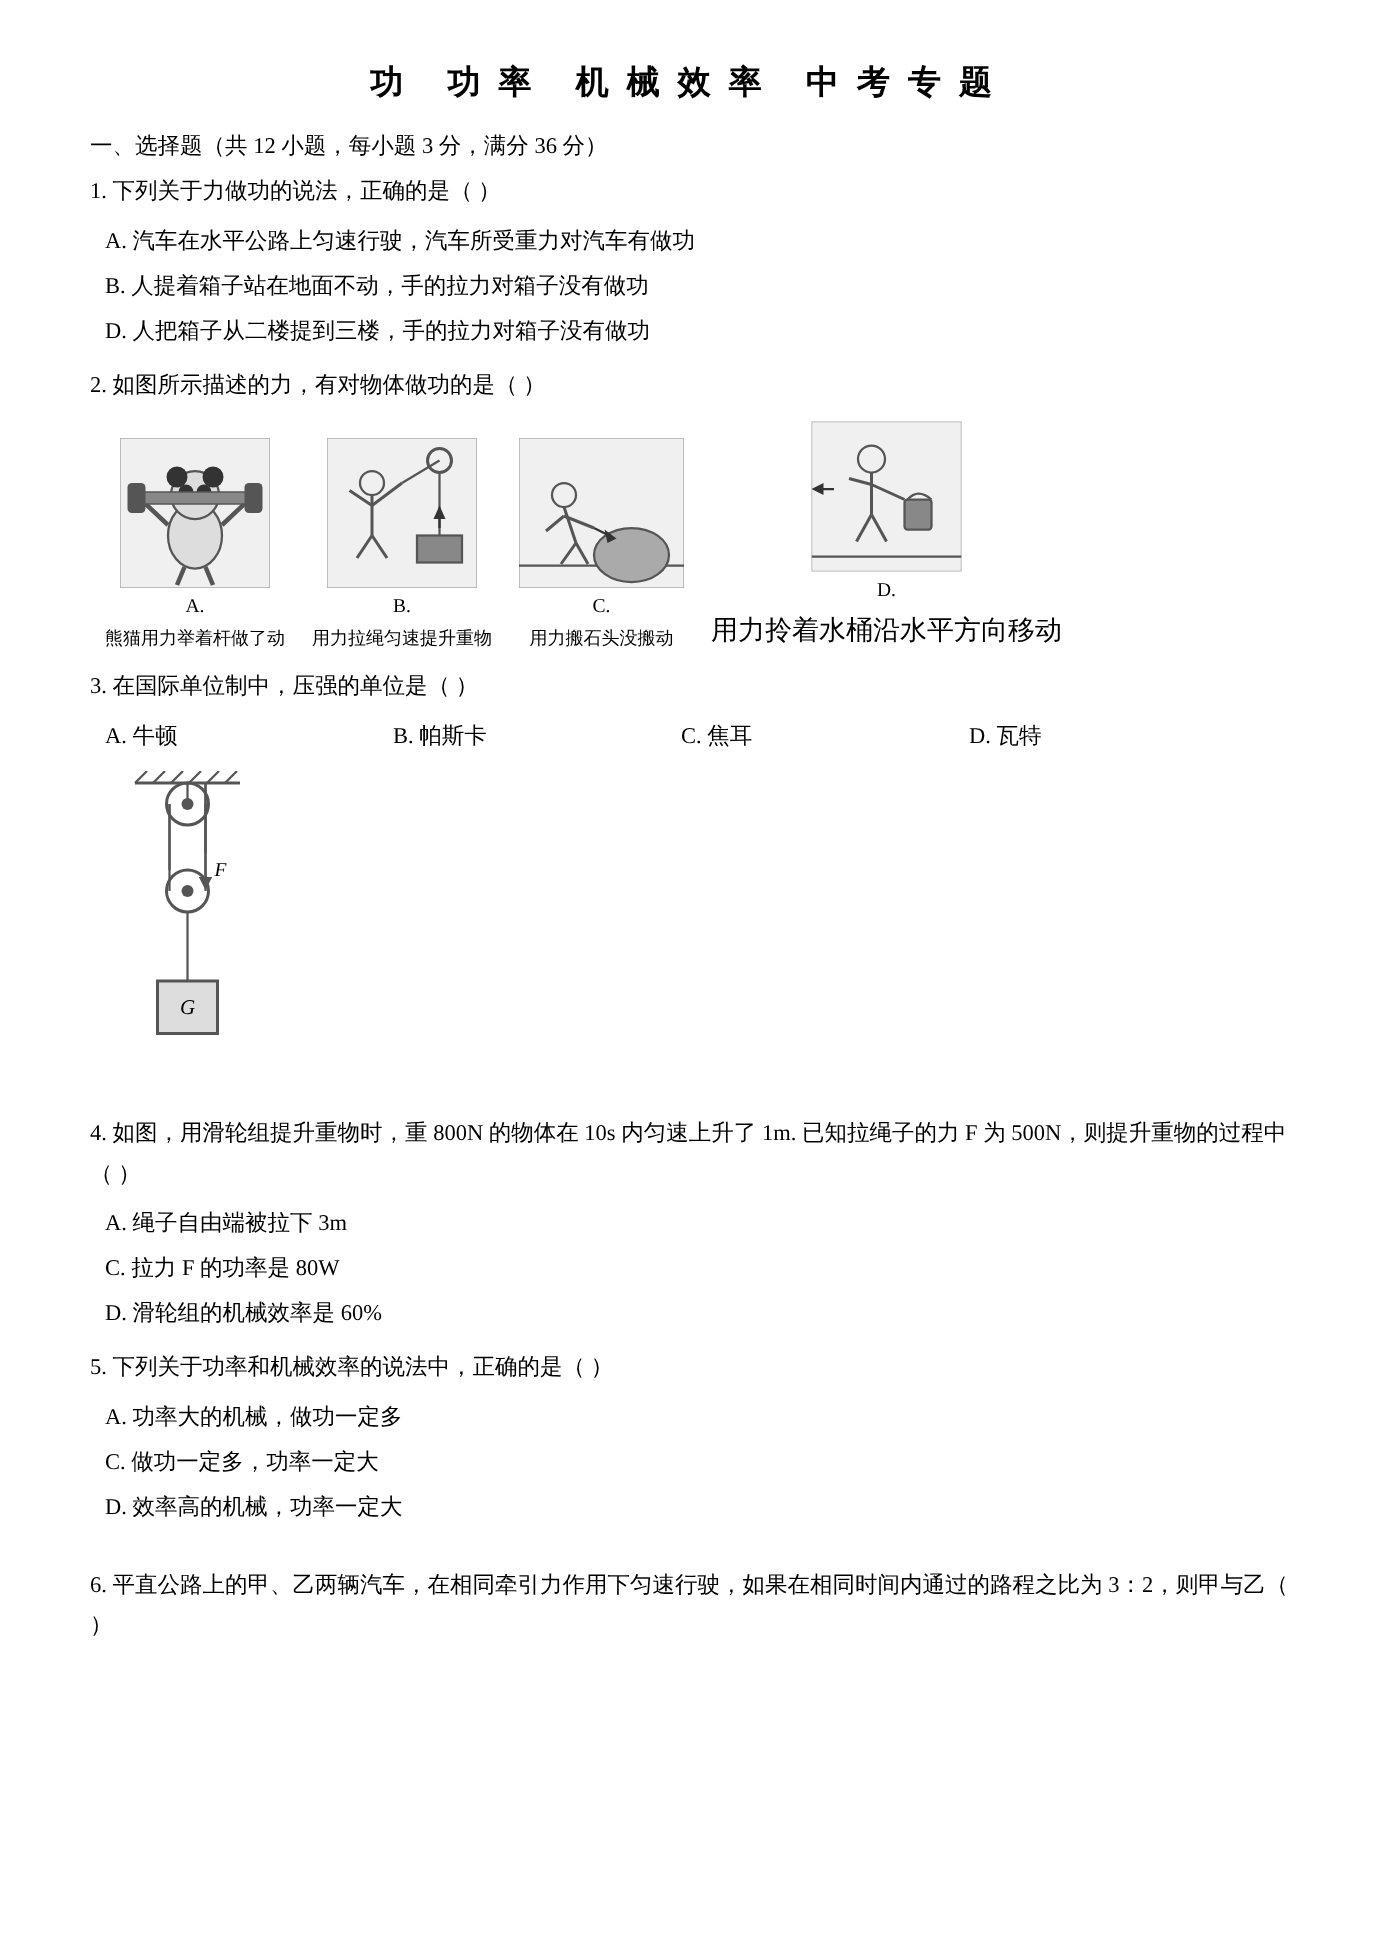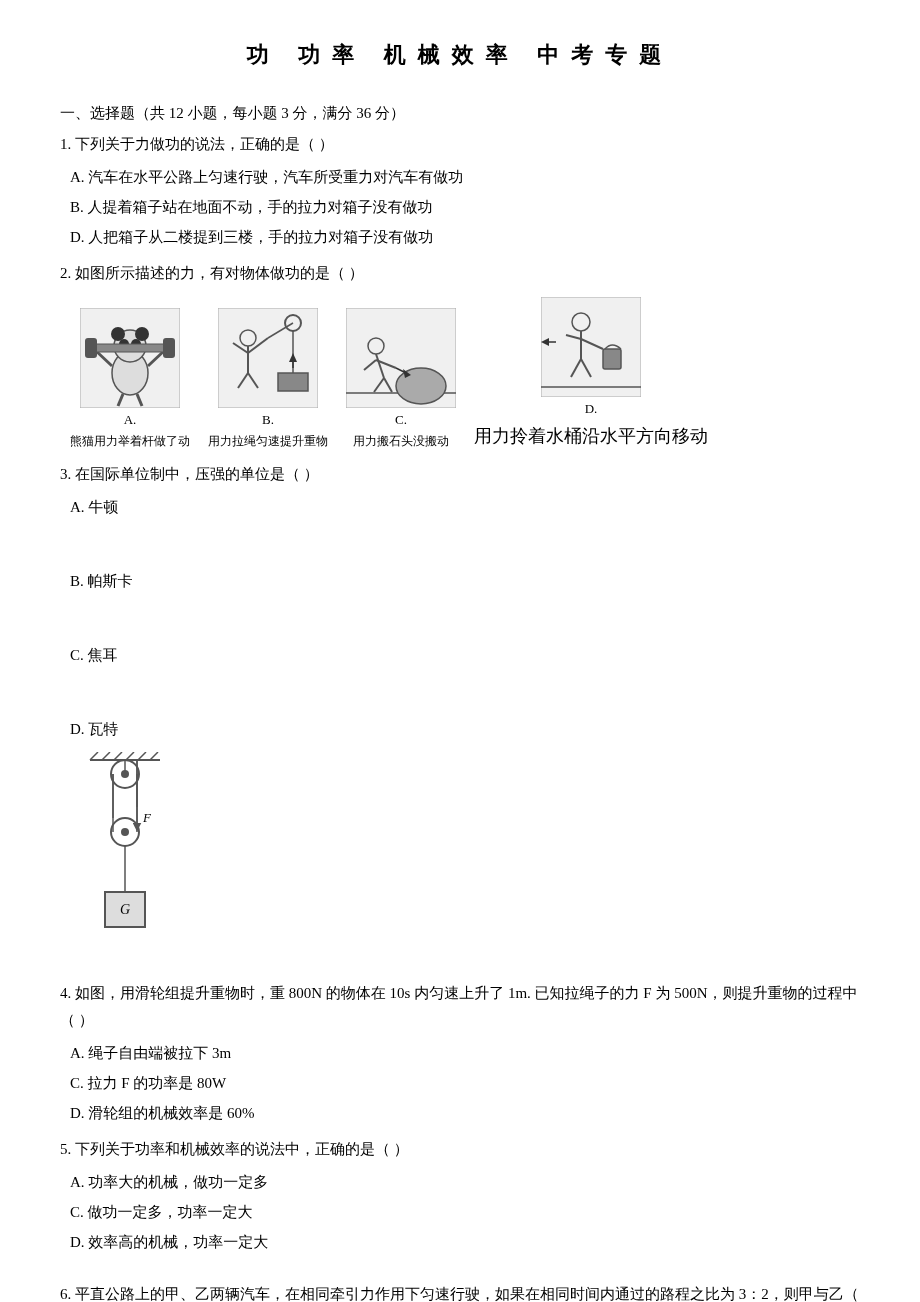--- a/index.html
+++ b/index.html
@@ -14,41 +14,40 @@
       color: #000;
       padding: 40px 60px;
       width: 920px;
       min-height: 1302px;
     }
     .page-title {
       text-align: center;
       font-size: 22px;
       font-weight: bold;
       letter-spacing: 12px;
-      margin-bottom: 34px;
+      margin-bottom: 18px;
     }
     .section-header {
       margin-bottom: 8px;
       font-size: 15px;
     }
     .question {
       margin-bottom: 8px;
       line-height: 1.8;
     }
     .question-text {
       margin-bottom: 4px;
     }
     .options {
       margin-left: 10px;
       line-height: 2;
     }
     .option-row {
       display: flex;
-      gap: 44px;
-      flex-direction: column;
+      gap: 32px;
     }
     .option-item {
       min-width: 160px;
     }
     .images-row {
       display: flex;
       align-items: flex-end;
       gap: 18px;
       margin: 10px 0 4px 10px;
     }

